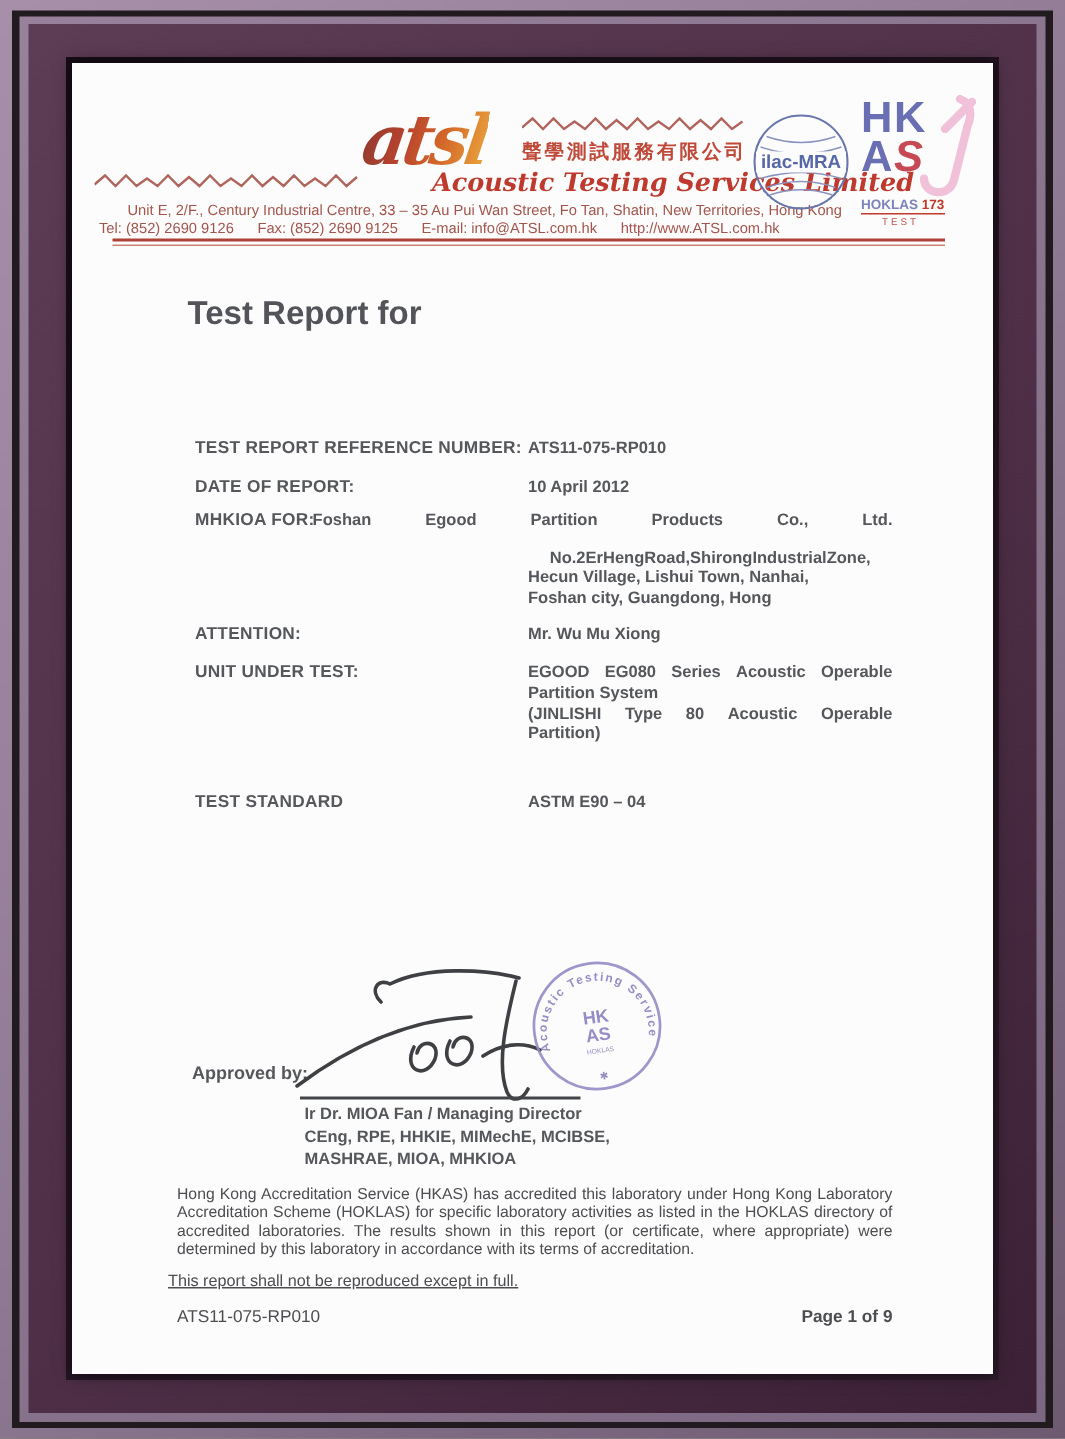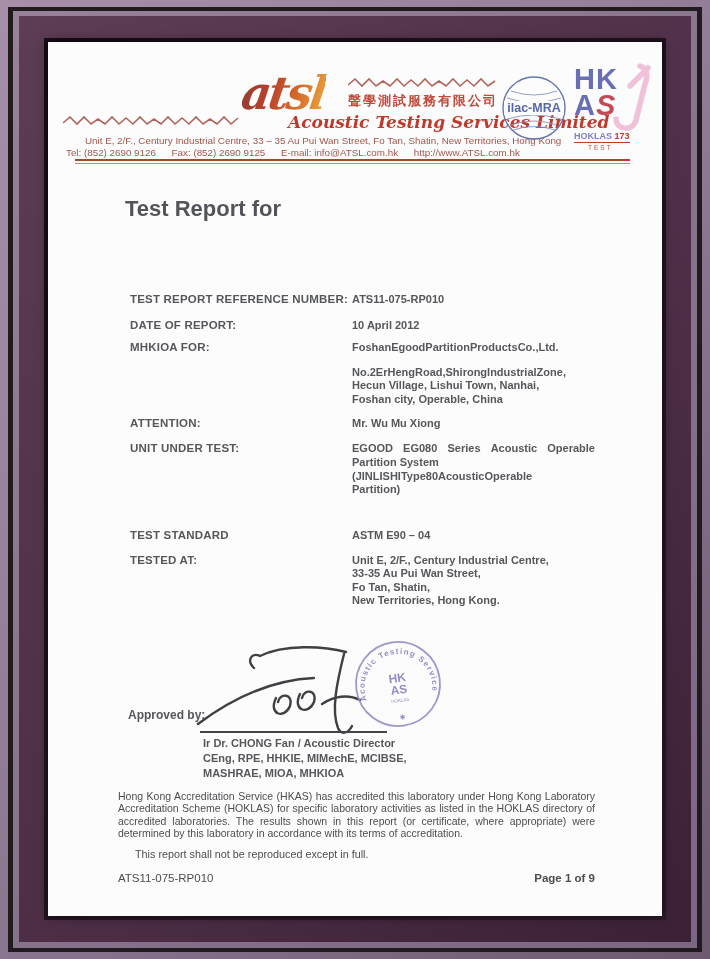--- a/index.html
+++ b/index.html
@@ -59,21 +59,21 @@
   .approved-label{position:absolute;left:80px;top:666px;font-size:12px;font-weight:bold;color:#55575b;}
   .sig-svg{position:absolute;left:146px;top:600px;}
   .stamp-svg{position:absolute;left:304px;top:596px;opacity:.9;transform:rotate(-8deg);}
   .sig-line{position:absolute;left:152px;top:689px;width:187px;height:2px;background:#434448;}
   .approver{position:absolute;left:155px;top:694px;font-size:11px;font-weight:bold;
      color:#55575b;line-height:15px;}
 
   
   .accred{position:absolute;left:70px;top:748px;width:477px;font-size:10.5px;line-height:12.3px;
      color:#4c4d50;text-align:justify;}
-  .note{position:absolute;left:87px;top:806px;font-size:10.8px;color:#4c4d50;}
+  .note{position:absolute;left:64px;top:806px;font-size:10.8px;color:#4c4d50;text-decoration:underline;}
   .foot-ref{position:absolute;left:70px;top:830px;font-size:11.5px;color:#4c4d50;}
   .foot-page{position:absolute;right:67px;top:830px;font-size:11.5px;font-weight:bold;color:#4c4d50;}
 </style>
 </head>
 <body>
 
 <div class="scene">
   <div class="f f1"></div>
   <div class="f f2"></div>
   <div class="f f3"></div>
@@ -135,88 +135,79 @@
       <div class="val">ATS11-075-RP010</div>
     </div>
 
     <div class="row" style="top:277px">
       <div class="lbl">DATE OF REPORT:</div>
       <div class="val">10 April 2012</div>
     </div>
 
     <div class="row" style="top:299px">
       <div class="lbl">MHKIOA FOR:</div>
-      <div class="val" style="display: flex; justify-content: flex-start;">
+      <div class="val" style="display: flex; justify-content: flex-end; gap: 36px;">
           <span>Foshan</span>
           <span>Egood</span>
           <span>Partition</span>
           <span>Products</span>
           <span>Co.,</span>
           <span>Ltd.</span>
         </div>
     </div>
 
     <div class="row" style="top:324px">
       <div class="lbl"></div>
       <div>
-        <div class="vline" style="display: flex; justify-content: flex-start;">
+        <div class="vline" style="display: flex; justify-content: center;">
             <span>No.2</span>
             <span>Er</span>
             <span>Heng</span>
             <span>Road,</span>
             <span>Shirong</span>
             <span>Industrial</span>
             <span>Zone,</span>
           </div>
         <div class="vline">Hecun Village, Lishui Town, Nanhai,</div>
-        <div class="vline">Foshan city, Operable, China</div>
+        <div class="vline">Foshan city, Guangdong, Hong</div>
       </div>
     </div>
 
     <div class="row" style="top:375px">
       <div class="lbl">ATTENTION:</div>
       <div class="val">Mr. Wu Mu Xiong</div>
     </div>
 
     <div class="row" style="top:400px">
       <div class="lbl">UNIT UNDER TEST:</div>
       <div>
         <div class="vline uline" style="display: flex; justify-content: space-between;">
             <span>EGOOD</span>
             <span>EG080</span>
             <span>Series</span>
             <span>Acoustic</span>
             <span>Operable</span>
           </div>
         <div class="vline uline">Partition System</div>
-        <div class="vline uline" style="display: flex; ">
+        <div class="vline uline" style="display: flex; justify-content: space-between;">
             <span>(JINLISHI</span>
             <span>Type</span>
             <span>80</span>
             <span>Acoustic</span>
             <span>Operable</span>
           </div>
         <div class="vline uline">Partition)</div>
       </div>
     </div>
 
     <div class="row" style="top:487px">
       <div class="lbl">TEST STANDARD</div>
       <div class="val">ASTM E90 – 04</div>
     </div>
 
-    <div class="row" style="top:512px">
-      <div class="lbl">TESTED AT:</div>
-      <div>
-        <div class="vline">Unit E, 2/F., Century Industrial Centre,</div>
-        <div class="vline">33-35 Au Pui Wan Street,</div>
-        <div class="vline">Fo Tan, Shatin,</div>
-        <div class="vline">New Territories, Hong Kong.</div>
-      </div>
-    </div>
 
     <div class="approved-label">Approved by:</div>
 
     <svg class="sig-svg" width="180" height="100" viewBox="0 0 180 100">
       <g fill="none" stroke="#3f4044" stroke-width="2.4" stroke-linecap="round">
         <path d="M60,26 C52,18 58,10 66,14 C90,2 130,4 152,10"></path>
         <path d="M4,82 C36,58 76,38 120,36"></path>
         <path d="M82,56 C74,72 90,78 96,64 C100,52 86,50 84,60"></path>
         <path d="M106,52 C98,68 114,74 120,60 C124,48 110,46 108,56"></path>
         <path d="M150,12 C143,40 137,68 144,86 C147,93 154,92 158,84"></path>
@@ -233,21 +224,21 @@
         <textPath href="#stamp-ring">Acoustic Testing Services Limited</textPath>
       </text>
       <text x="46" y="44" text-anchor="middle" font-family="Liberation Sans,sans-serif" font-size="12" font-weight="bold" fill="#8d81bf">HK</text>
       <text x="46" y="56" text-anchor="middle" font-family="Liberation Sans,sans-serif" font-size="12" font-weight="bold" fill="#8d81bf">AS</text>
       <text x="46" y="64" text-anchor="middle" font-family="Liberation Sans,sans-serif" font-size="4.5" fill="#8d81bf">HOKLAS</text>
       <text x="46" y="82" text-anchor="middle" font-size="7" fill="#8d81bf">✱</text>
     </svg>
 
     <div class="sig-line"></div>
     <div class="approver">
-      <div>Ir Dr. CHONG Fan / Acoustic Director</div>
+      <div>Ir Dr. MIOA Fan / Managing Director</div>
       <div>CEng, RPE, HHKIE, MIMechE, MCIBSE,</div>
       <div>MASHRAE, MIOA, MHKIOA</div>
     </div>
 
     <div class="accred">Hong Kong Accreditation Service (HKAS) has accredited this laboratory under Hong Kong Laboratory Accreditation Scheme (HOKLAS) for specific laboratory activities as listed in the HOKLAS directory of accredited laboratories. The results shown in this report (or certificate, where appropriate) were determined by this laboratory in accordance with its terms of accreditation.</div>
     <div class="note">This report shall not be reproduced except in full.</div>
     <div class="foot-ref">ATS11-075-RP010</div>
     <div class="foot-page">Page 1 of 9</div>
 
   </div>

